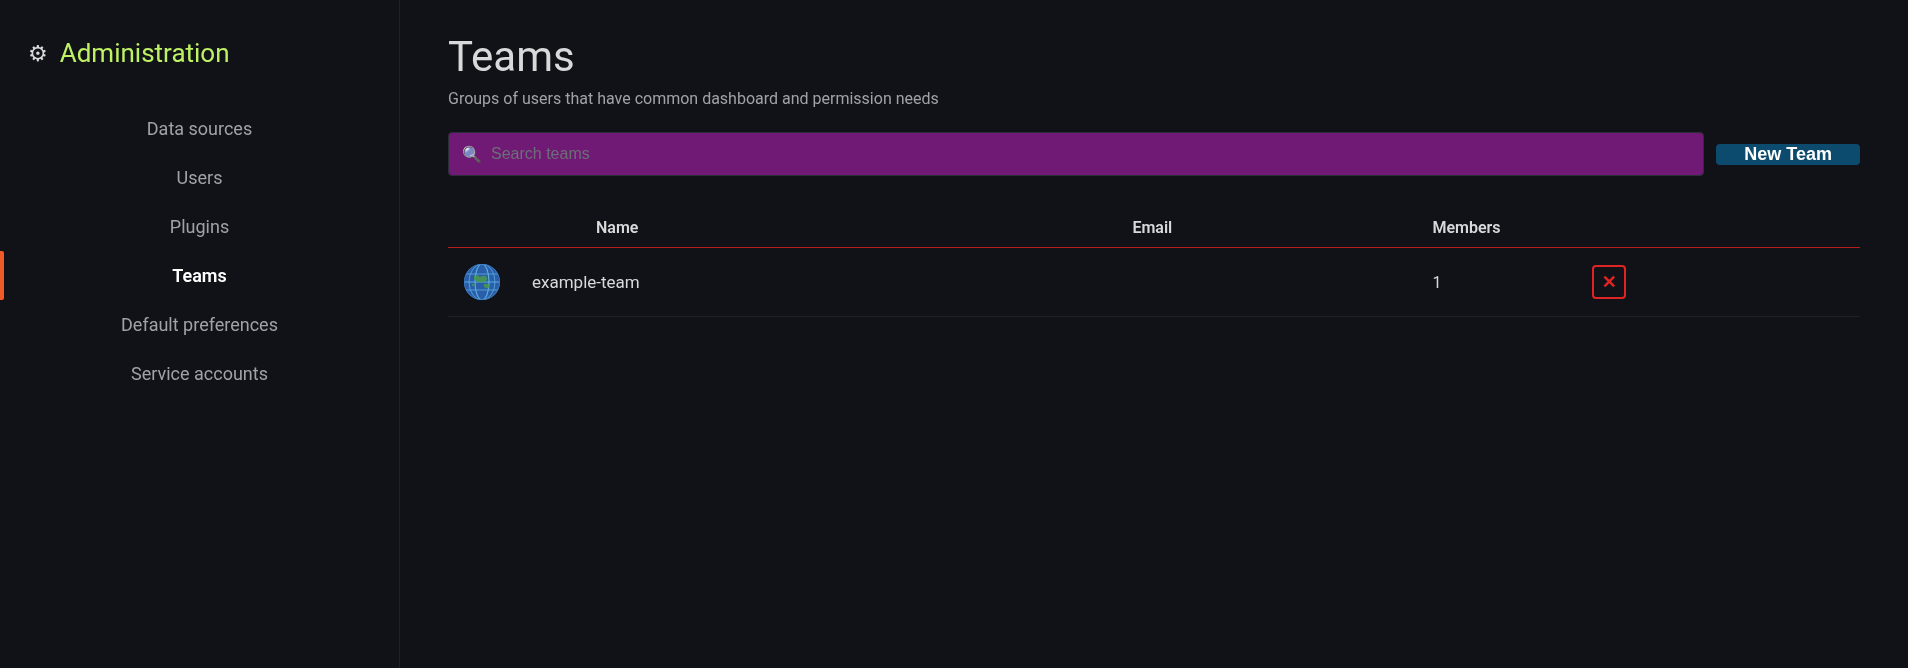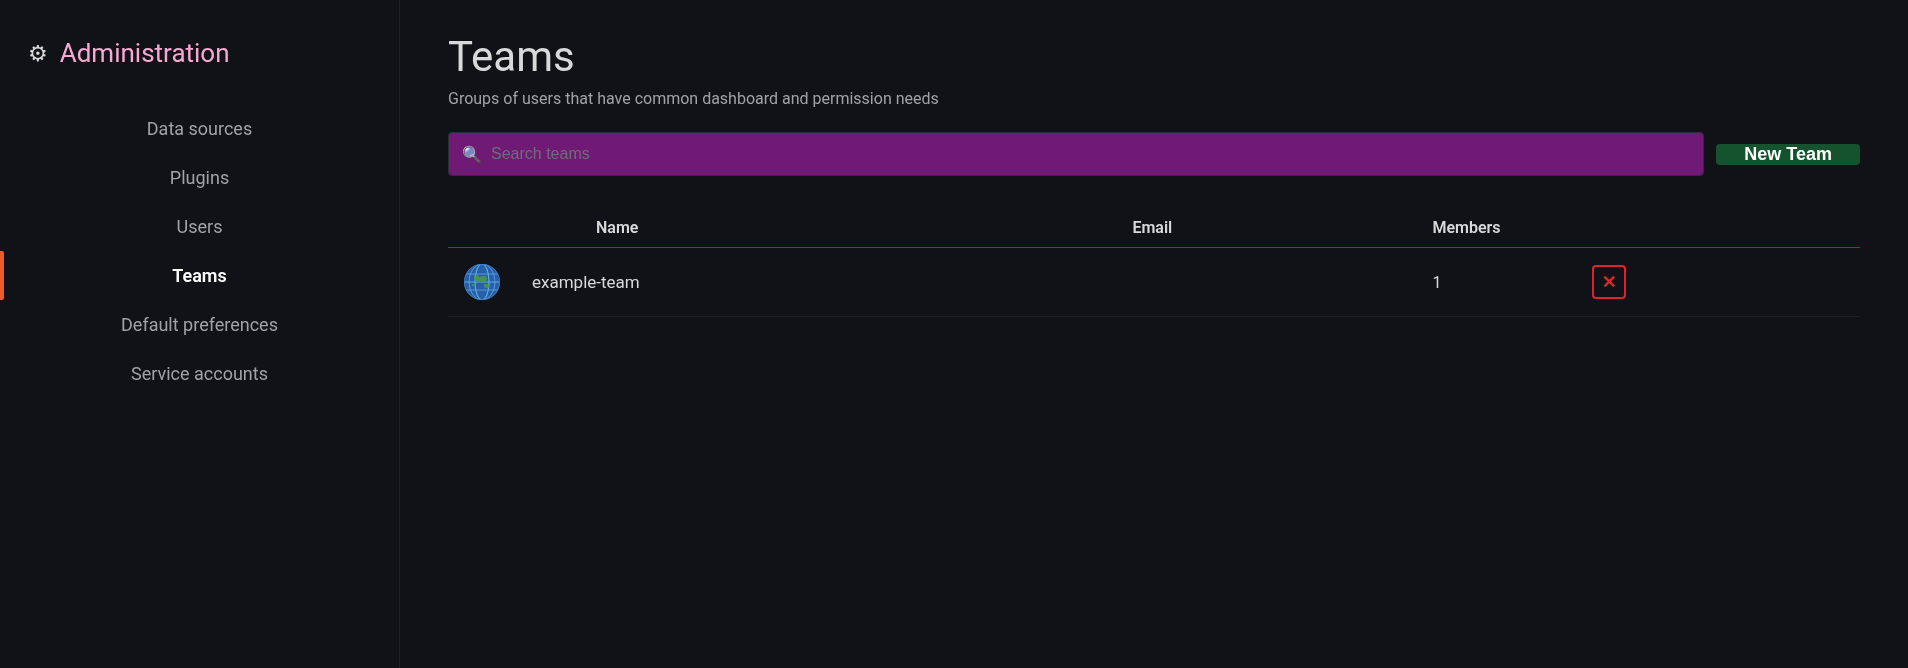--- a/index.html
+++ b/index.html
@@ -35,21 +35,21 @@
     }
 
     .sidebar-header-icon {
       font-size: 22px;
       color: #d8d9da;
     }
 
     .sidebar-header-title {
       font-size: 26px;
       font-weight: 400;
-      color: #f9a8d4;
+      color: #bef264;
     }
 
     .sidebar-nav {
       list-style: none;
     }
 
     .sidebar-nav-item {
       padding: 14px 28px;
       font-size: 18px;
       color: #9fa3a8;
@@ -126,21 +126,21 @@
       color: #d8d9da;
       font-size: 16px;
       outline: none;
     }
 
     .search-input::placeholder {
       color: #6b6f76;
     }
 
     .new-team-button {
-      background-color: #14532d;
+      background-color: #0c4a6e;
       color: #ffffff;
       border: none;
       border-radius: 4px;
       padding: 0 28px;
       font-size: 18px;
       font-weight: 600;
       cursor: pointer;
       white-space: nowrap;
       transition: background-color 0.2s;
     }
@@ -231,22 +231,22 @@
 </head>
 <body>
 
 <aside class="sidebar">
   <div class="sidebar-header">
     <span class="sidebar-header-icon">⚙</span>
     <span class="sidebar-header-title">Administration</span>
   </div>
   <ul class="sidebar-nav">
     <li class="sidebar-nav-item">Data sources</li>
+    <li class="sidebar-nav-item">Users</li>
     <li class="sidebar-nav-item">Plugins</li>
-    <li class="sidebar-nav-item">Users</li>
     <li class="sidebar-nav-item active">Teams</li>
     <li class="sidebar-nav-item">Default preferences</li>
     <li class="sidebar-nav-item">Service accounts</li>
   </ul>
 </aside>
 
 <main class="main">
   <h1 class="page-title">Teams</h1>
   <p class="page-subtitle">Groups of users that have common dashboard and permission needs</p>
 

